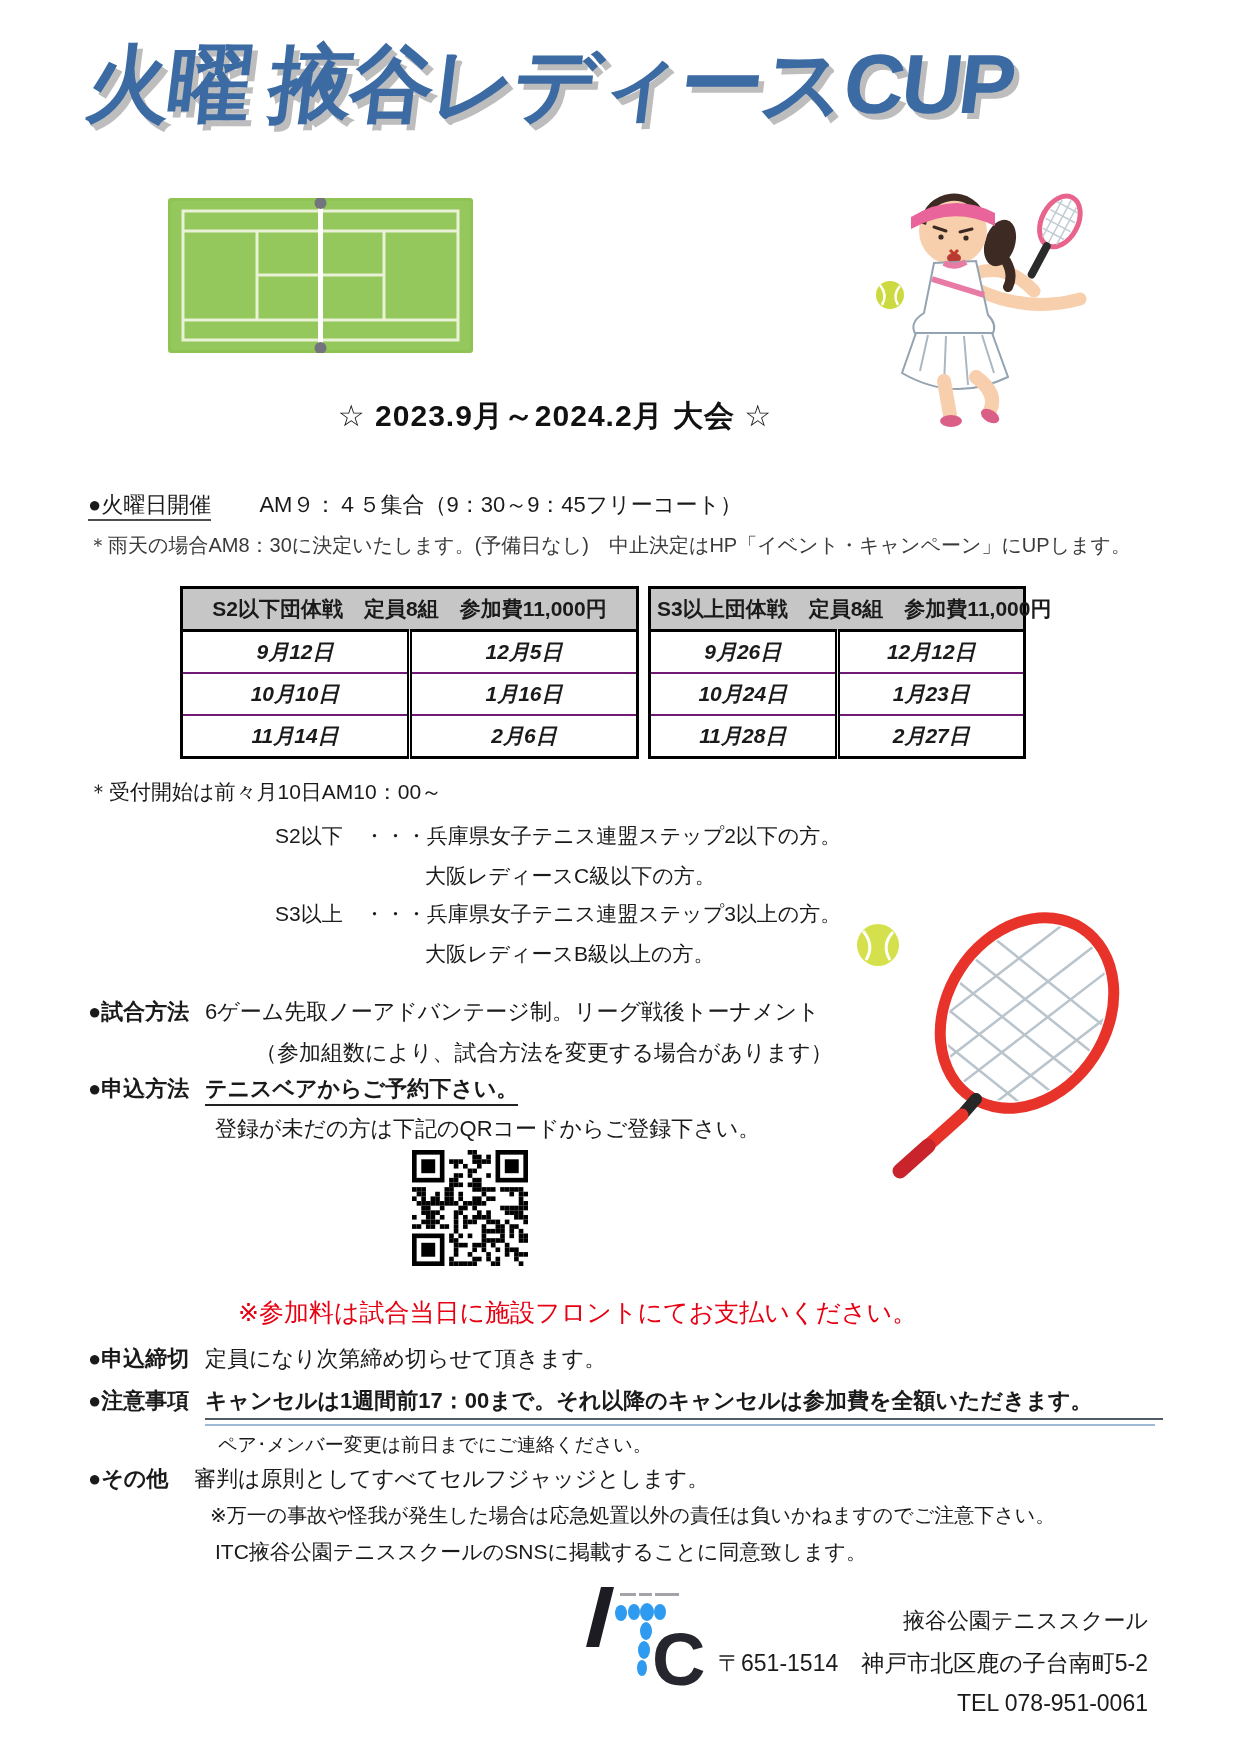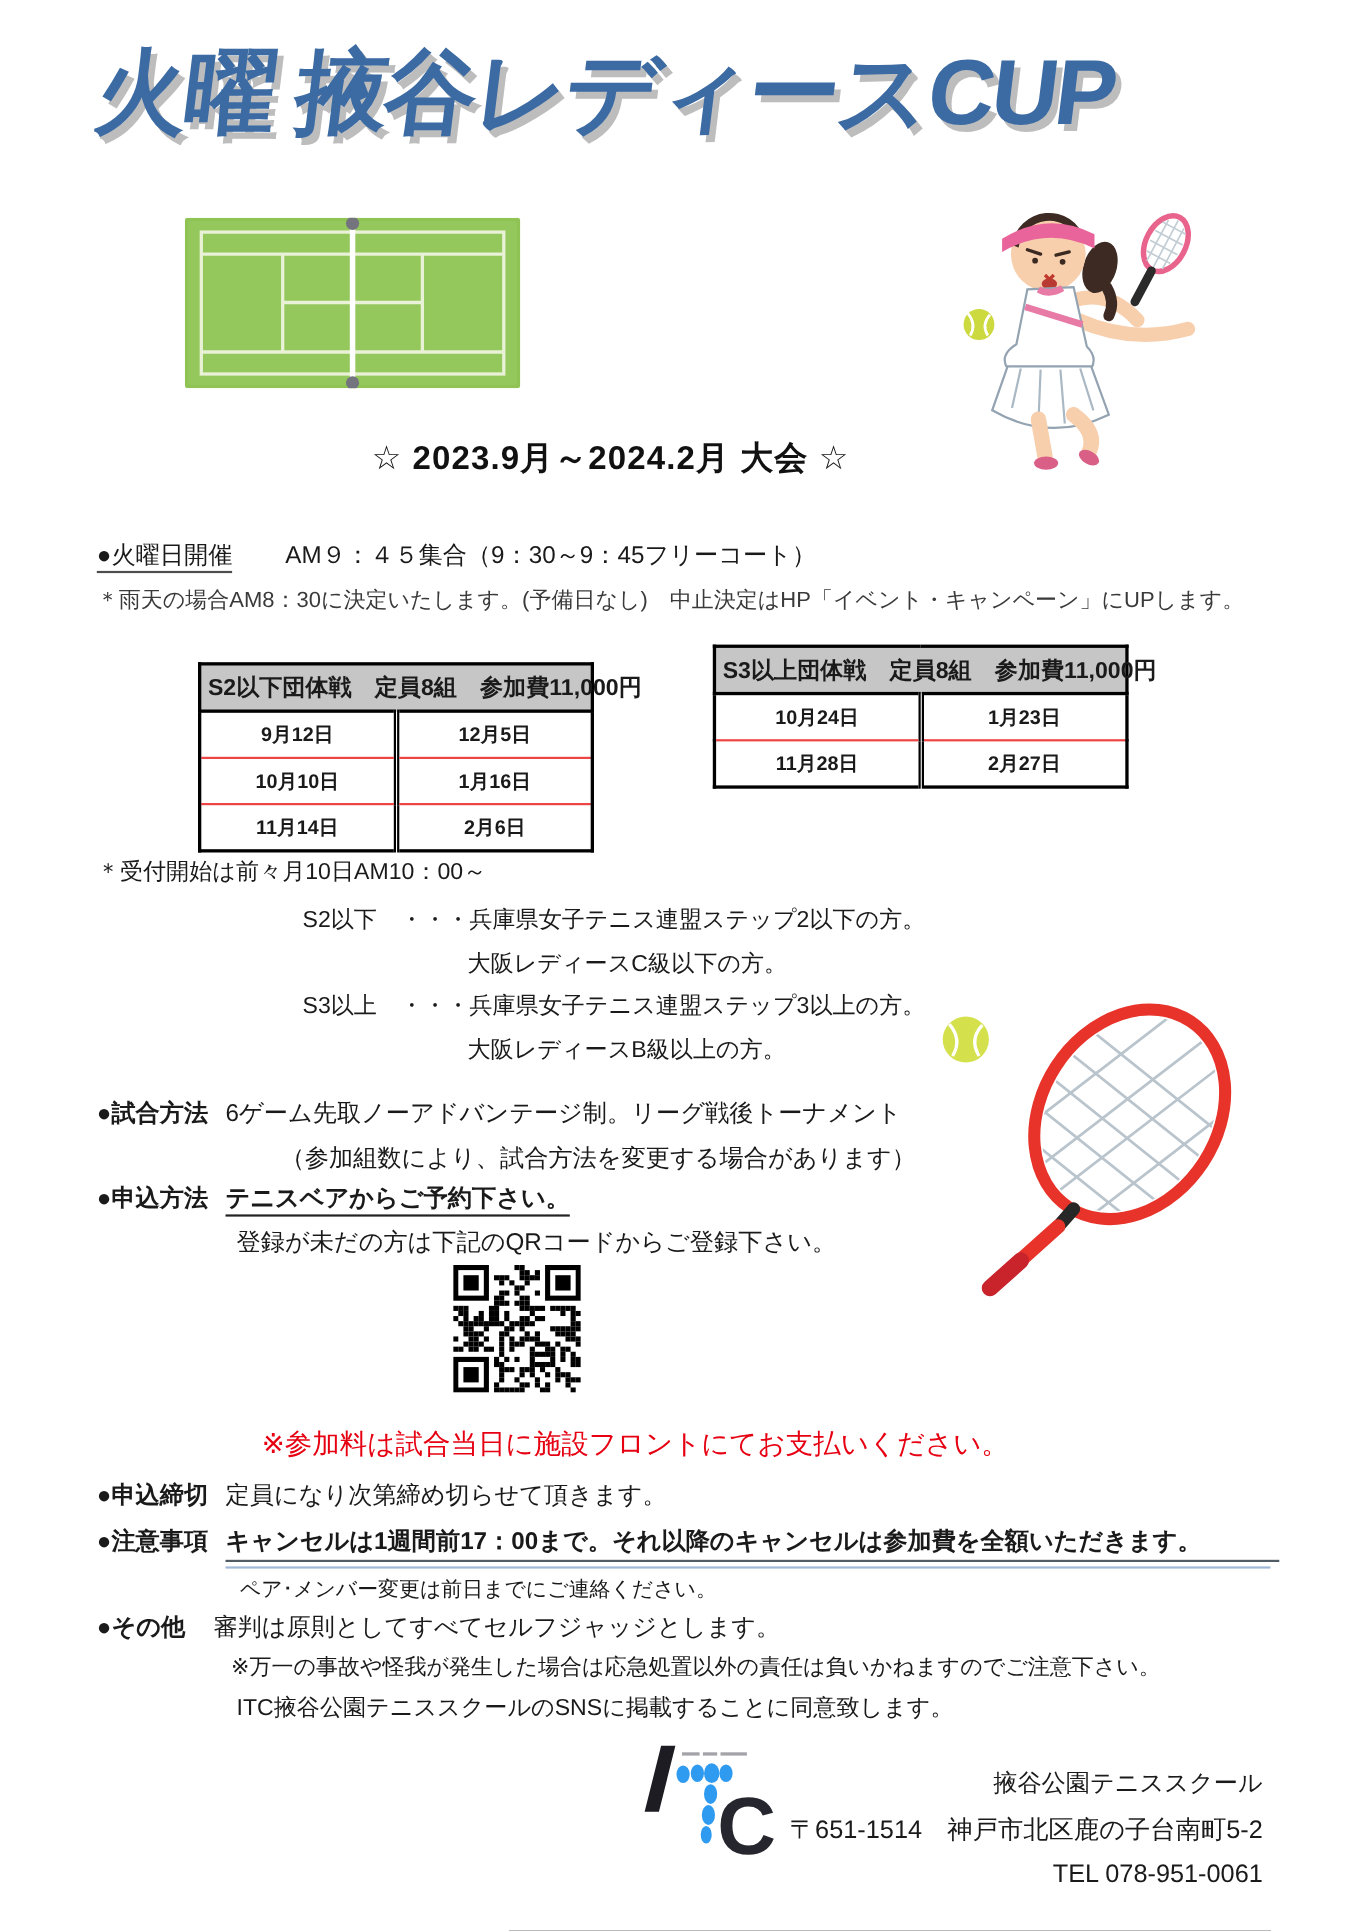--- a/index.html
+++ b/index.html
@@ -18,21 +18,21 @@
   .lbl{font-weight:bold;}
   .ul1{border-bottom:2px solid #4d4d4d;padding-bottom:2px;}
   .ulbold{border-bottom:2px solid #222;padding-bottom:3px;}
   .gray{color:#3a3a3a;}
   table.sched{border-collapse:collapse;table-layout:fixed;}
   table.sched th{
     background:#c6c6c6;border:3px solid #000;font-size:21px;font-weight:bold;height:40px;
     text-align:center;padding:0 6px;letter-spacing:0px;
   }
   table.sched td{
-    border:2px solid #ef4444;font-size:18px;font-weight:bold;text-align:center;height:38px;width:50%;
+    border:2px solid #701a75;font-size:21px;font-weight:bold;text-align:center;height:38px;width:50%;font-style:italic;
   }
   table.sched td.dbl{border-left:5px double #000;}
   table.sched{border:3px solid #000;}
   .rednote{font-size:25px;font-weight:normal;color:#e60012;}
   .uline{position:absolute;height:2px;}
   .footer-line{right:93px;text-align:right;}
   svg{display:block;}
 </style>
 </head>
 <body>
@@ -104,21 +104,21 @@
   </div>
 
   <div class="abs subtitle">☆ 2023.9月～2024.2月 大会 ☆</div>
 
   <div class="abs t22" style="left:88px;top:490px;">
     <span class="ul1">●火曜日開催</span>
     <span style="margin-left:42px;">AM９：４５集合（9：30～9：45フリーコート）</span>
   </div>
   <div class="abs t20 gray" style="left:88px;top:532px;">＊雨天の場合AM8：30に決定いたします。(予備日なし)　中止決定はHP「イベント・キャンペーン」にUPします。</div>
 
-  <table class="sched abs" style="left:180px;top:602px;width:360px;">
+  <table class="sched abs" style="left:180px;top:586px;width:459px;">
     <tbody>
         <tr>
           <th colspan="2">S2以下団体戦　定員8組　参加費11,000円</th>
         </tr>
     <tr>
       <td>9月12日</td>
       <td class="dbl">12月5日</td>
     </tr>
     <tr>
       <td>10月10日</td>
@@ -129,20 +129,24 @@
       <td class="dbl">2月6日</td>
     </tr>
   </tbody>
     </table>
 
   <table class="sched abs" style="left:648px;top:586px;width:378px;">
     <tbody>
         <tr>
           <th colspan="2">S3以上団体戦　定員8組　参加費11,000円</th>
         </tr>
+    <tr>
+      <td>9月26日</td>
+      <td class="dbl">12月12日</td>
+    </tr>
     <tr>
       <td>10月24日</td>
       <td class="dbl">1月23日</td>
     </tr>
     <tr>
       <td>11月28日</td>
       <td class="dbl">2月27日</td>
     </tr>
   </tbody>
     </table>

